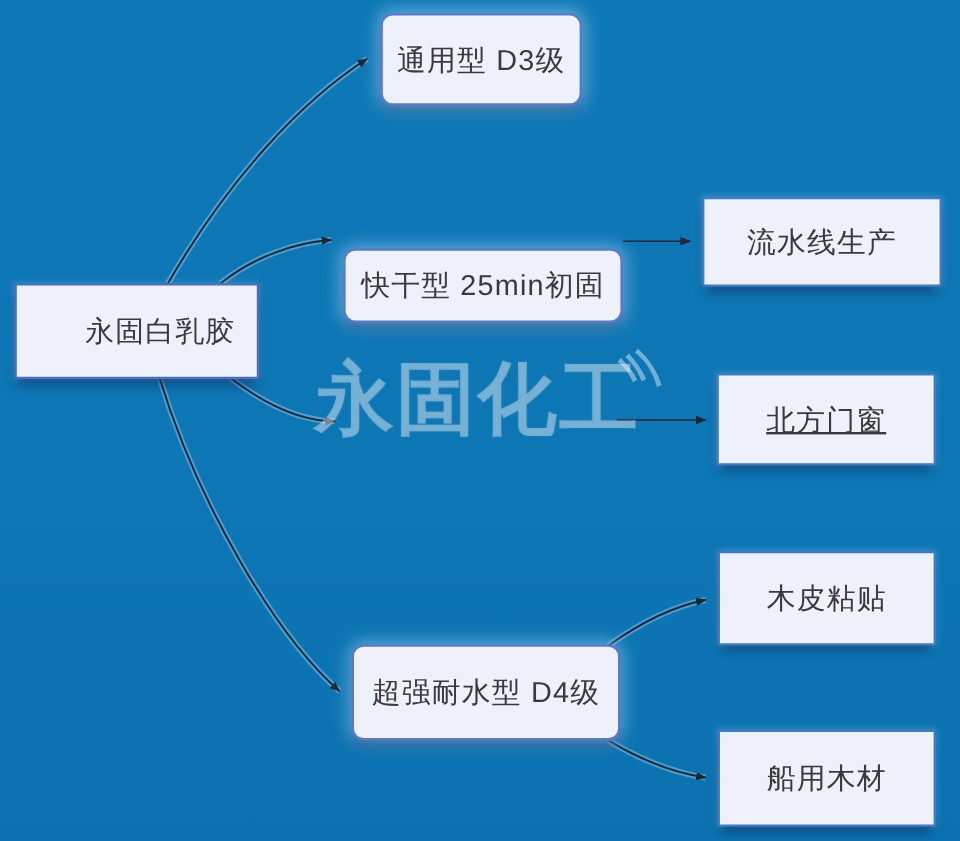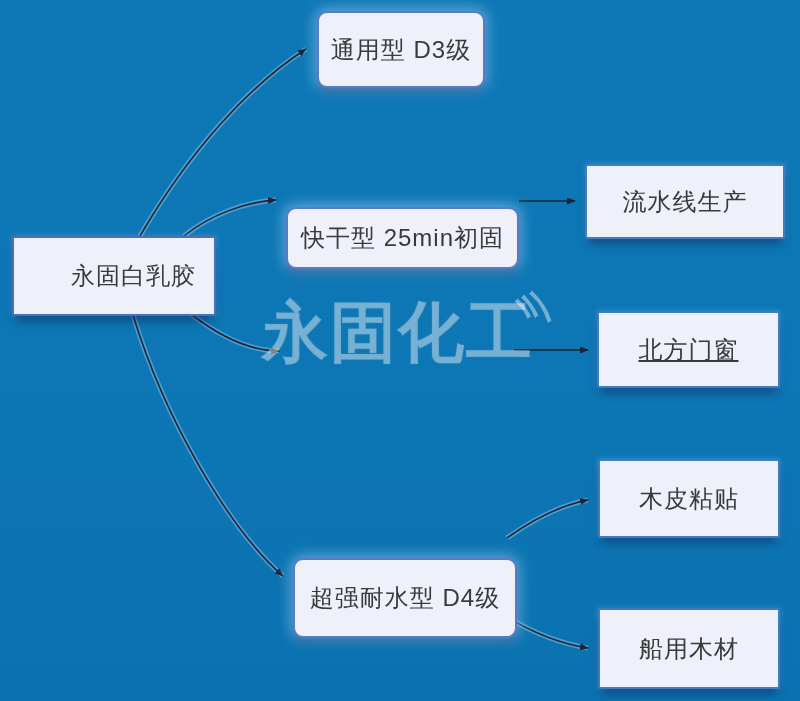--- a/index.html
+++ b/index.html
@@ -29,21 +29,21 @@
   .node.rounded{
     border:2px solid #5b79c8;border-radius:10px;
     box-shadow:0 0 14px 2px rgba(150,205,245,0.65),0 7px 9px -3px rgba(9,34,84,0.60);
   }
   .n-root      {left:12px; top:236px;width:204px;height:80px;padding-left:39px;}
   .n-general   {left:317px;top:11px; width:168px;height:77px;}
   .n-fast      {left:286px;top:163px;width:233px;height:62px;margin-top:44px;}
   .n-assembly  {left:585px;top:164px;width:200px;height:75px;}
   .n-cold      {left:290px;top:310px;width:224px;height:79px;}
   .n-north     {left:597px;top:311px;width:183px;height:77px;text-decoration:underline;}
-  .n-waterproof{left:293px;top:537px;width:224px;height:80px;margin-top:21px;}
+  .n-waterproof{left:293px;top:537px;width:224px;height:80px;}
   .n-veneer    {left:598px;top:459px;width:182px;height:79px;}
   .n-marine    {left:598px;top:608px;width:182px;height:81px;}
   .watermark{position:absolute;left:0;top:0;width:800px;height:701px;pointer-events:none;z-index:5;}
   .wm-brand{
     position:absolute;left:262px;top:288px;width:300px;
     font-size:66px;font-weight:bold;color:rgba(255,255,255,0.34);
     white-space:nowrap;letter-spacing:2px;
     text-shadow:0 0 2px rgba(255,255,255,0.15);
   }
   .wm-sparkle{

